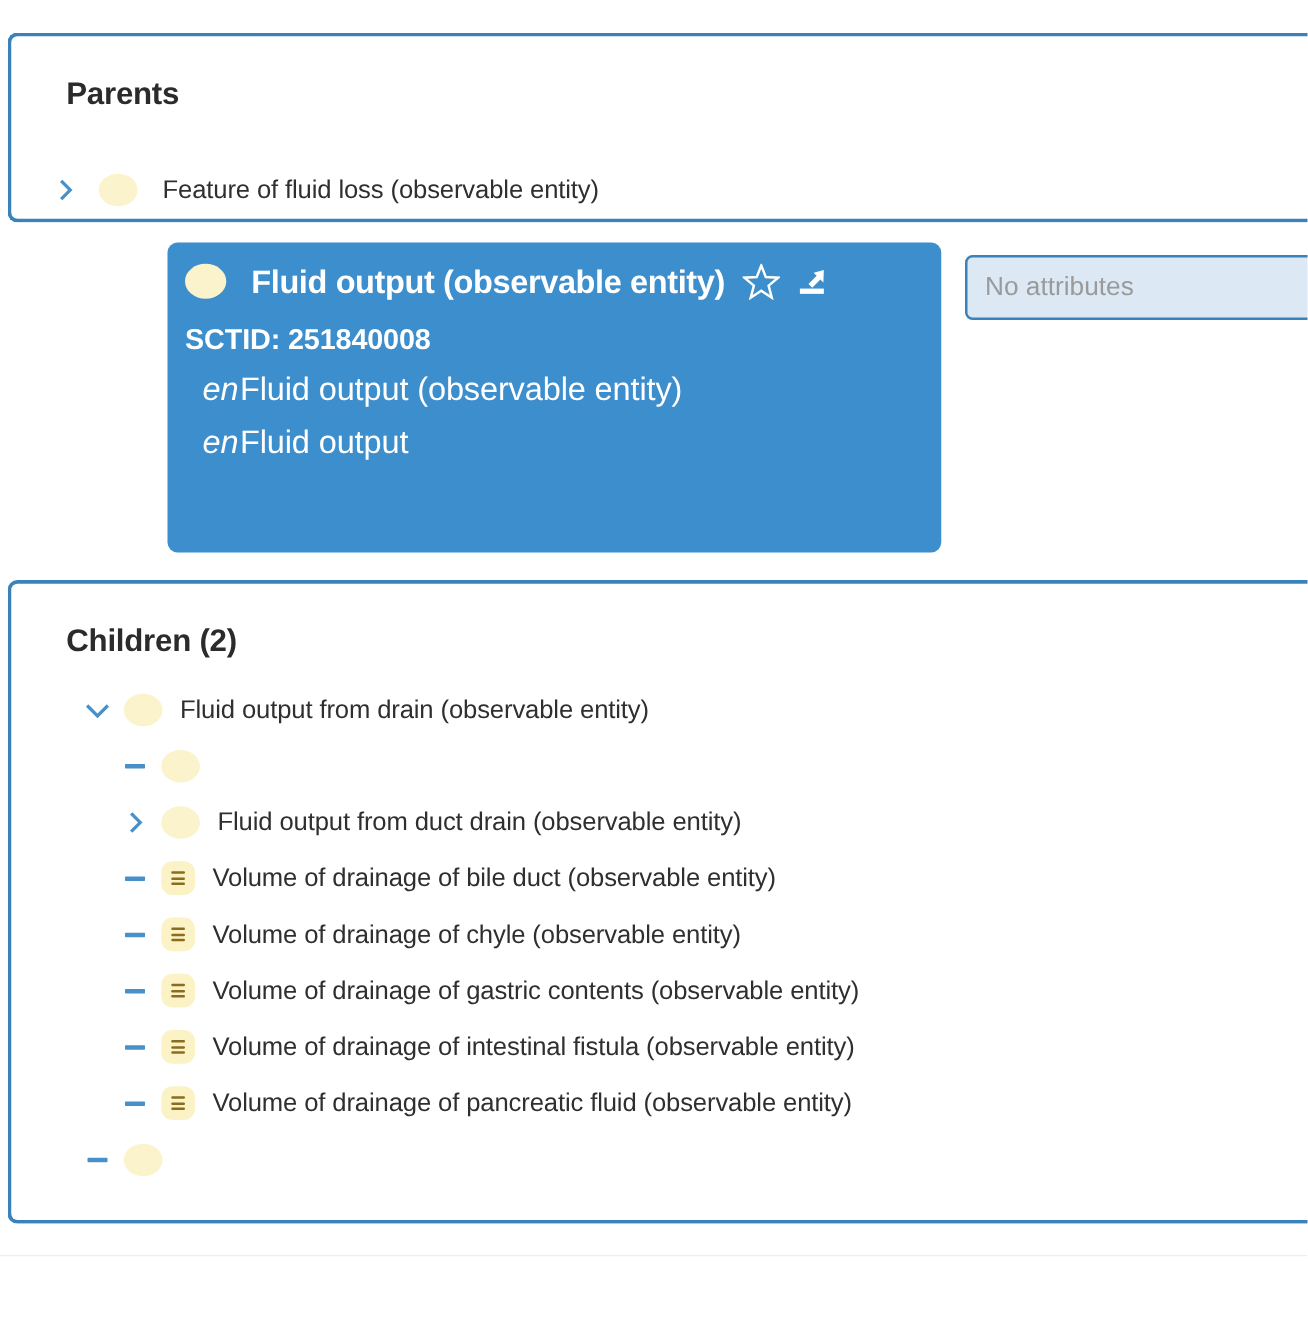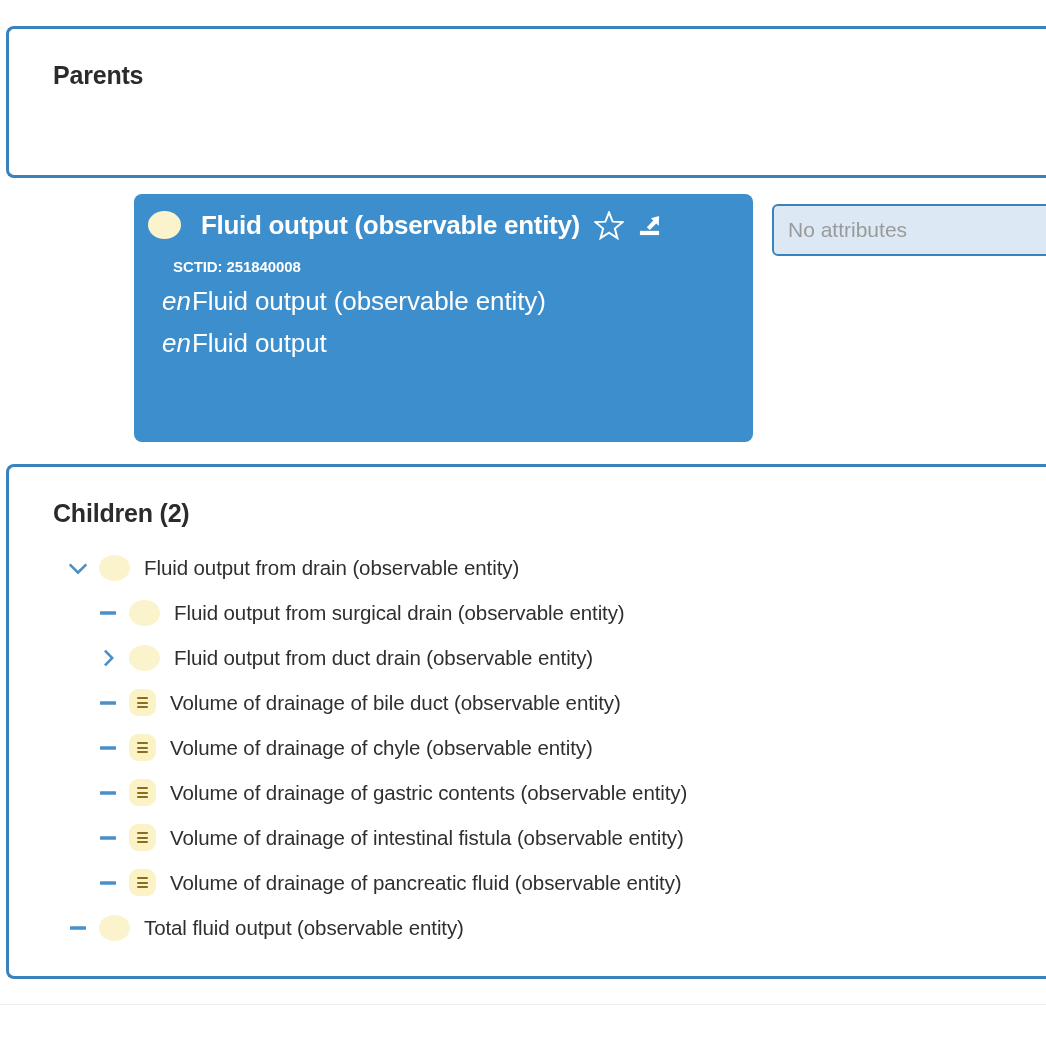--- a/index.html
+++ b/index.html
@@ -150,25 +150,24 @@
     letter-spacing: -0.3px;
   }
   .hdr-icon {
     margin-left: 14px;
     display: flex;
     align-items: center;
     justify-content: center;
     cursor: pointer;
   }
   #concept-sctid {
-    font-size: 15px;
+    font-size: 23px;
     font-weight: bold;
     margin-top: 12px;
     letter-spacing: -0.1px;
-    margin-left: 25px;
   }
   #concept-fsn {
     font-size: 20.5px;
     font-weight: bold;
     margin-top: 30px;
     letter-spacing: -0.2px;
   }
   .desc-row {
     display: flex;
     align-items: flex-start;
@@ -238,20 +237,29 @@
   }
 </style>
 </head>
 <body>
 
 <div class="page">
 
   <div class="panel" id="parents-panel">
     <div class="section-title" id="parents-title">Parents</div>
 
+    <div class="tree-row" id="parents-row">
+      <span class="toggle">
+        <svg width="18" height="18" viewBox="0 0 18 18">
+          <path d="M5 2.6 L11.4 9 L5 15.4 L6.9 17.2 L15 9 L6.9 0.8 Z" fill="#4a90c8"></path>
+        </svg>
+      </span>
+      <span class="bubble"></span>
+      <span class="label">Feature of fluid loss (observable entity)</span>
+    </div>
   </div>
 
   <div id="concept-card">
     <div id="concept-header">
       <span class="bubble"></span>
       <span id="concept-title">Fluid output (observable entity)</span>
 
       <span class="hdr-icon">
         <svg width="30" height="29" viewBox="0 0 32 31">
           <path d="M16 1.5 L19.9 11.4 L30.5 11.9 L22.3 18.7 L25 29 L16 23.1 L7 29 L9.7 18.7 L1.5 11.9 L12.1 11.4 Z" fill="none" stroke="#ffffff" stroke-width="2.1" stroke-linejoin="miter"></path>
@@ -295,21 +303,20 @@
           <span class="bubble"></span>
           <span class="label">Fluid output from drain (observable entity)</span>
         </div>
         <div class="tree-row lvl2">
           <span class="toggle">
             <svg width="18" height="18" viewBox="0 0 18 18">
               <rect x="1" y="7.2" width="16" height="3.6" rx="0.6" fill="#4a90c8"></rect>
             </svg>
           </span>
           <span class="bubble"></span>
-          <span class="label">Fluid output from surgical drain (observable entity)</span>
         </div>
         <div class="tree-row lvl2">
           <span class="toggle">
             <svg width="18" height="18" viewBox="0 0 18 18">
               <path d="M5 2.6 L11.4 9 L5 15.4 L6.9 17.2 L15 9 L6.9 0.8 Z" fill="#4a90c8"></path>
             </svg>
           </span>
           <span class="bubble"></span>
           <span class="label">Fluid output from duct drain (observable entity)</span>
         </div>
@@ -388,19 +395,18 @@
           </span>
           <span class="label">Volume of drainage of pancreatic fluid (observable entity)</span>
         </div>
         <div class="tree-row lvl1">
           <span class="toggle">
             <svg width="18" height="18" viewBox="0 0 18 18">
               <rect x="1" y="7.2" width="16" height="3.6" rx="0.6" fill="#4a90c8"></rect>
             </svg>
           </span>
           <span class="bubble"></span>
-          <span class="label">Total fluid output (observable entity)</span>
         </div>
       </div>
   </div>
 
   <div id="bottom-divider"></div>
 </div>
 
 </body></html>

